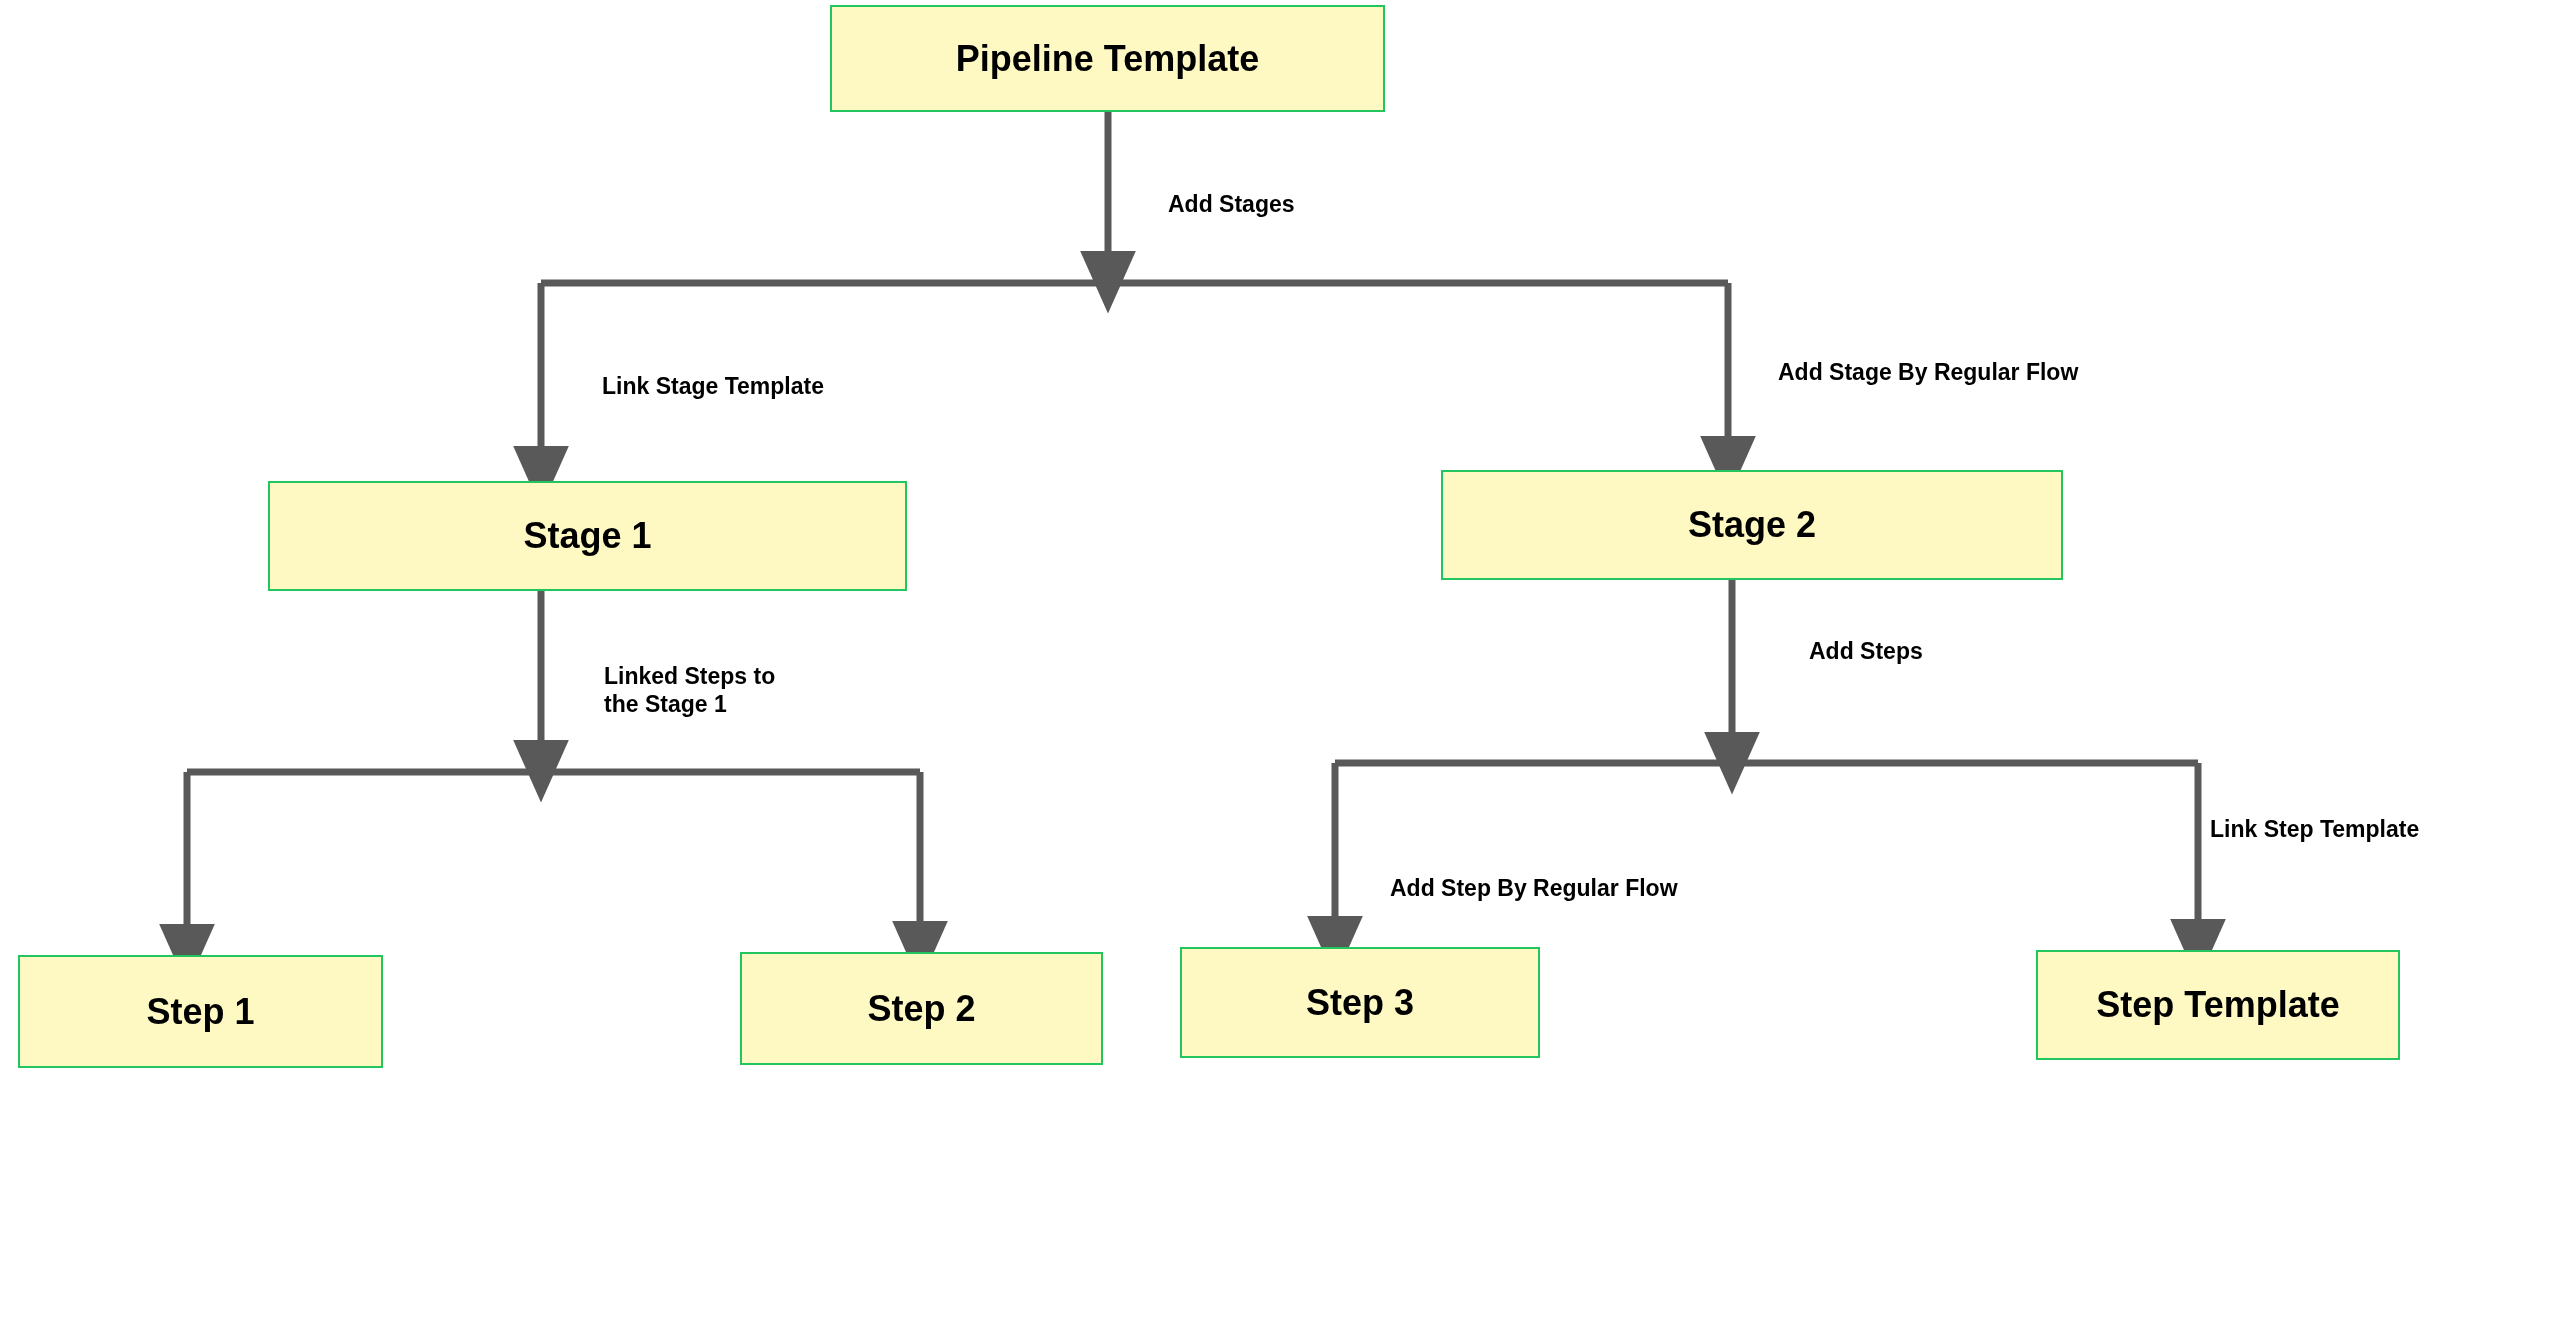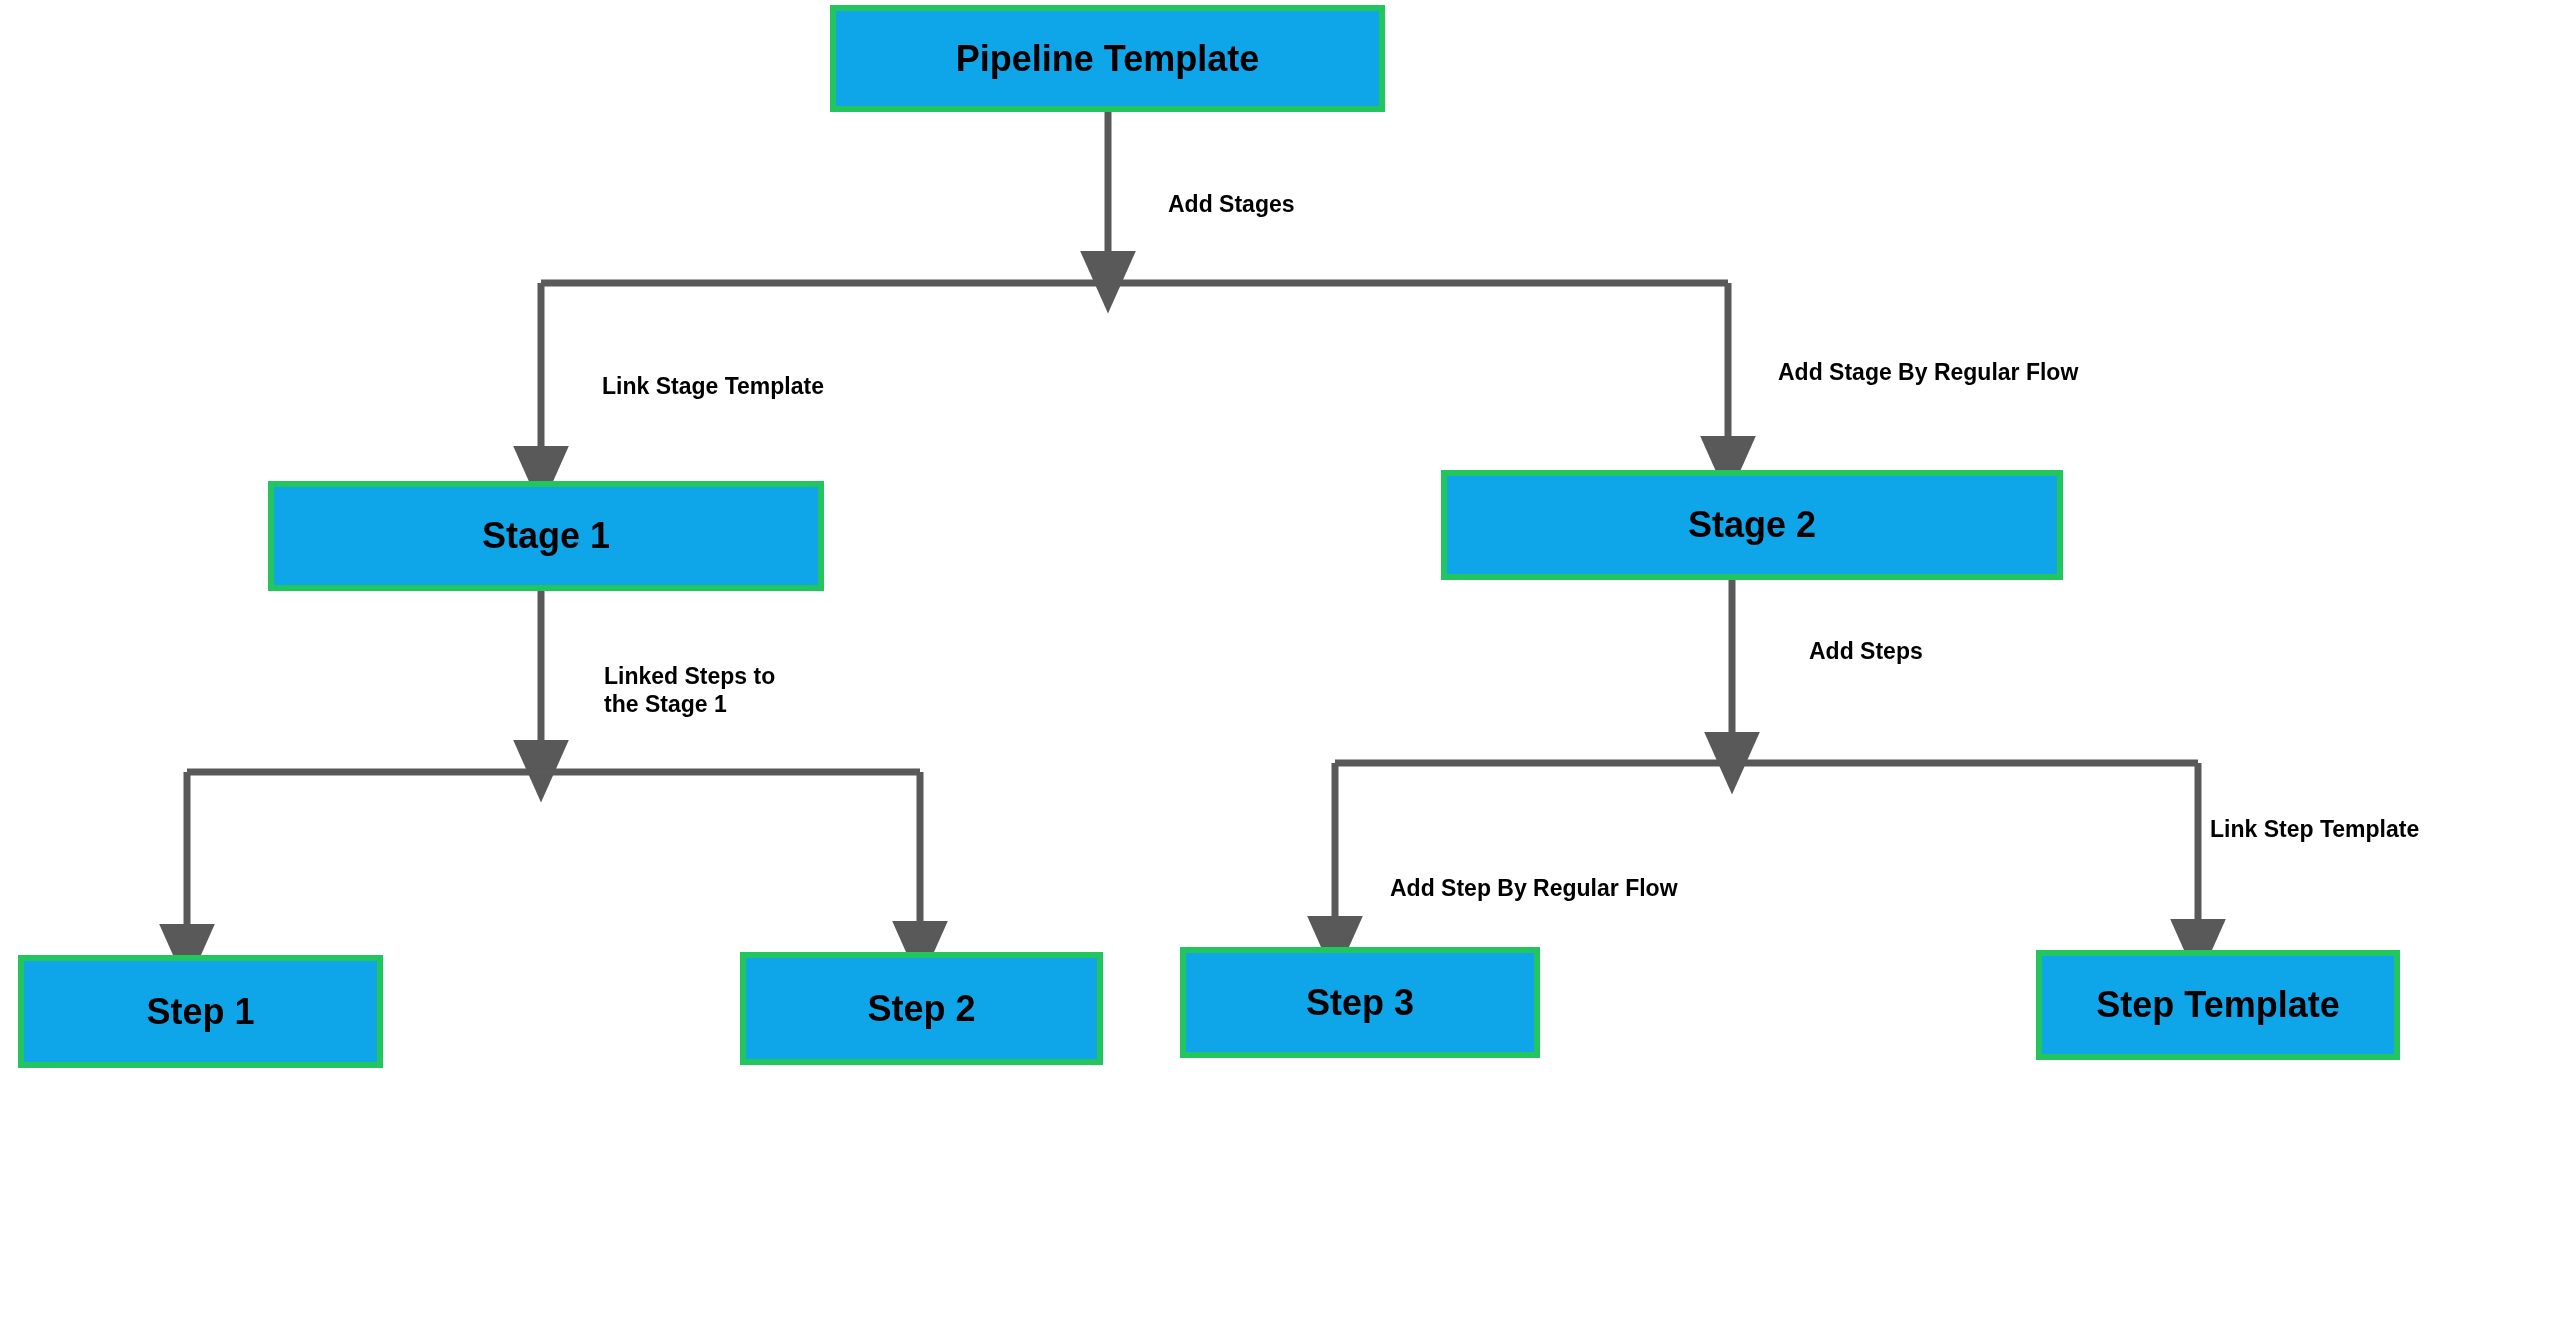--- a/index.html
+++ b/index.html
@@ -22,22 +22,22 @@
   #connector-layer {
     position: absolute;
     left: 0;
     top: 0;
     width: 2560px;
     height: 1321px;
   }
   .node-box {
     position: absolute;
     box-sizing: border-box;
-    background: #0ea5e9;
-    border: 6px solid #22c55e;
+    background: #fef9c3;
+    border: 2px solid #22c55e;
     display: flex;
     align-items: center;
     justify-content: center;
     z-index: 3;
   }
   .node-label {
     font-family: "Liberation Sans", sans-serif;
     font-weight: bold;
     font-size: 36px;
     color: #000000;
@@ -94,21 +94,21 @@
       <path d="M1335,763 L1335,917" marker-end="url(#arrowhead)"></path>
 
       <path d="M2198,763 L2198,920" marker-end="url(#arrowhead)"></path>
     </g>
   </svg>
 
   <div class="node-box" style="left:830px; top:5px; width:555px; height:107px;">
     <span class="node-label">Pipeline Template</span>
   </div>
 
-  <div class="node-box" style="left:268px; top:481px; width:556px; height:110px;">
+  <div class="node-box" style="left:268px; top:481px; width:639px; height:110px;">
     <span class="node-label">Stage 1</span>
   </div>
 
   <div class="node-box" style="left:1441px; top:470px; width:622px; height:110px;">
     <span class="node-label">Stage 2</span>
   </div>
 
   <div class="node-box" style="left:18px; top:955px; width:365px; height:113px;">
     <span class="node-label">Step 1</span>
   </div>

